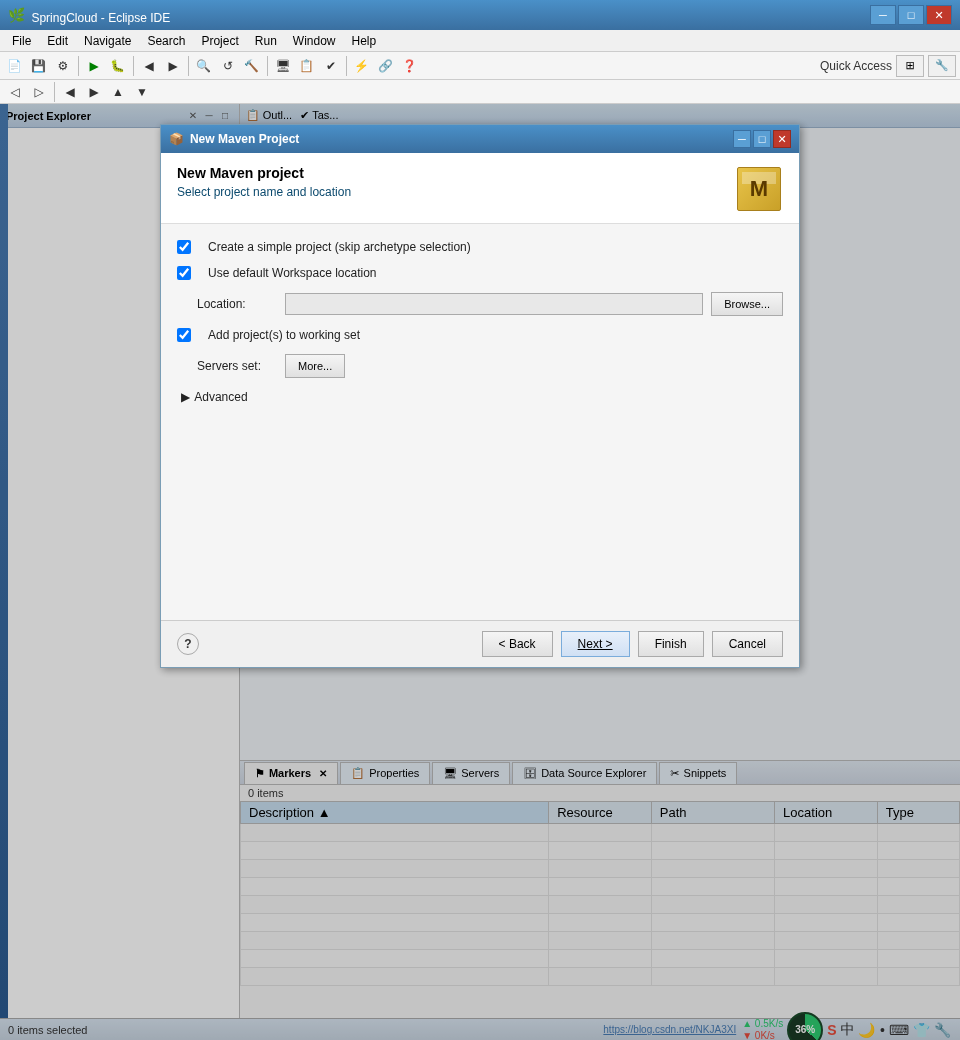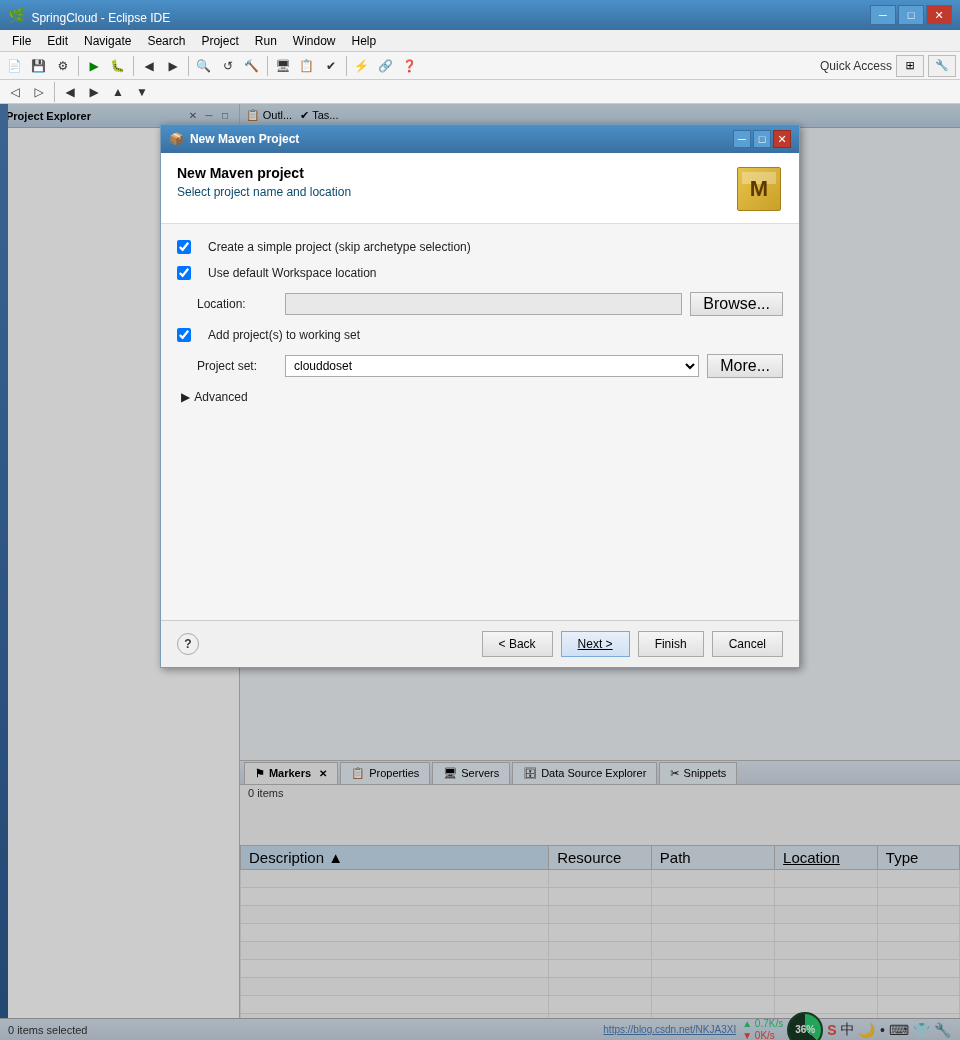--- a/index.html
+++ b/index.html
@@ -293,21 +293,21 @@
     }
     .form-input:disabled {
       background: #e8e8e8;
       color: #888;
     }
     .browse-btn, .more-btn {
       height: 24px;
       padding: 0 12px;
       background: linear-gradient(to bottom, #f5f5f5, #e0e0e0);
       border: 1px solid #aaa;
-      font-size: 16px;
+      font-size: 11px;
       cursor: pointer;
     }
 
     .form-select {
       flex: 1;
       height: 22px;
       border: 1px solid #aaa;
       font-size: 12px;
       background: white;
       padding: 0 4px;
@@ -398,22 +398,21 @@
       font-weight: bold;
     }
     .items-count {
       padding: 2px 8px;
       font-size: 11px;
       color: #333;
     }
     .bottom-table {
       width: 100%;
       border-collapse: collapse;
-      font-size: 15px;
-      margin-top: 44px;
+      font-size: 13px;
     }
     .bottom-table th {
       background: #dde8f0;
       border: 1px solid #bbb;
       padding: 3px 8px;
       text-align: left;
       font-weight: normal;
     }
     .bottom-table td {
       border: 1px solid #e0e0e0;
@@ -596,24 +595,21 @@
           <input type="text" class="form-input" disabled="" style="">
           <button class="browse-btn">Browse...</button>
         </div>
 
         <div class="checkbox-row">
           <input type="checkbox" id="chk-ws" checked="" style="">
           <label for="chk-ws">Add project(s) to working set</label>
         </div>
 
         <div class="form-row">
-          <span class="form-label">Project set:</span>
-          <select class="form-select">
-            <option>clouddoset</option>
-          </select>
+          <span class="form-label">Servers set:</span>
           <button class="more-btn">More...</button>
         </div>
 
         <div class="advanced-row">
           <span>▶</span>
           <span>Advanced</span>
         </div>
 
         <div class="dialog-content-area"></div>
       </div>
@@ -654,21 +650,21 @@
         <span>Snippets</span>
       </div>
     </div>
     <div class="items-count">0 items</div>
     <table class="bottom-table">
       <thead>
         <tr>
           <th style="width:300px; background:#c8dff0;">Description ▲</th>
           <th style="width:100px;">Resource</th>
           <th style="width:120px;">Path</th>
-          <th style="width:100px;text-decoration:underline;">Location</th>
+          <th style="width:100px;">Location</th>
           <th style="width:80px;">Type</th>
         </tr>
       </thead>
       <tbody>
         <tr>
             <td></td>
             <td></td>
             <td></td>
             <td></td>
             <td></td>
@@ -734,21 +730,21 @@
   </div>
 </div>
 
 <div class="status-bar">
   <span>0 items selected</span>
   <div class="status-bar-right">
     <span class="url-bar">https://blog.csdn.net/NKJA3XI</span>
 
     <div style="display:flex; align-items:center; gap:4px;">
       <div class="network-stats">
-        <div class="net-up">▲ <span>0.7K/s</span></div>
+        <div class="net-up">▲ <span>0.5K/s</span></div>
         <div class="net-down">▼ <span>0K/s</span></div>
       </div>
       <div style="width:36px; height:36px; border-radius:50%; background: conic-gradient(#2ecc71 0deg 130deg, #1a3a25 130deg 360deg); display:flex; align-items:center; justify-content:center; font-size:10px; font-weight:bold; color:white; border:2px solid #1a4a2a;">
         <span>36%</span>
       </div>
 
       <span style="font-size:14px; color:#e74c3c; font-weight:bold;">S</span>
       <span style="font-size:14px;">中</span>
       <span style="font-size:14px;">🌙</span>
       <span style="font-size:14px;">•</span>

